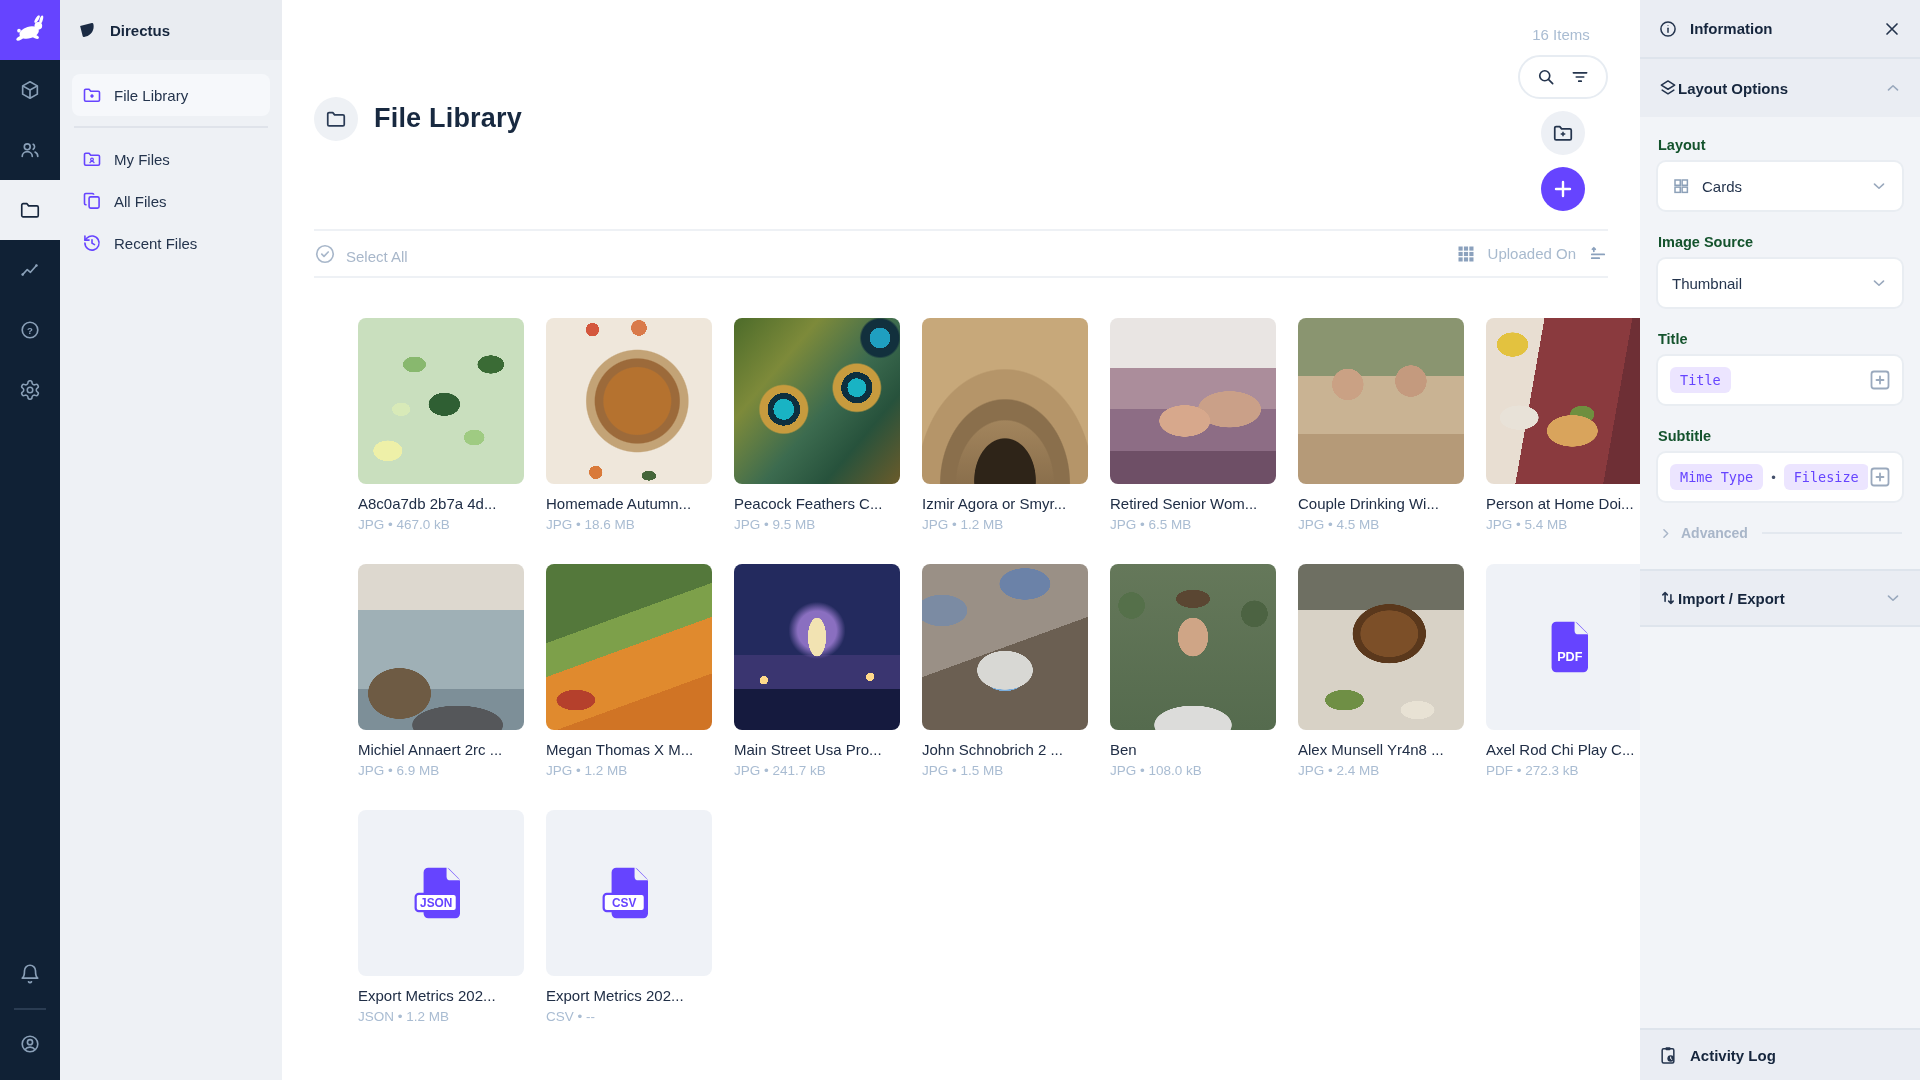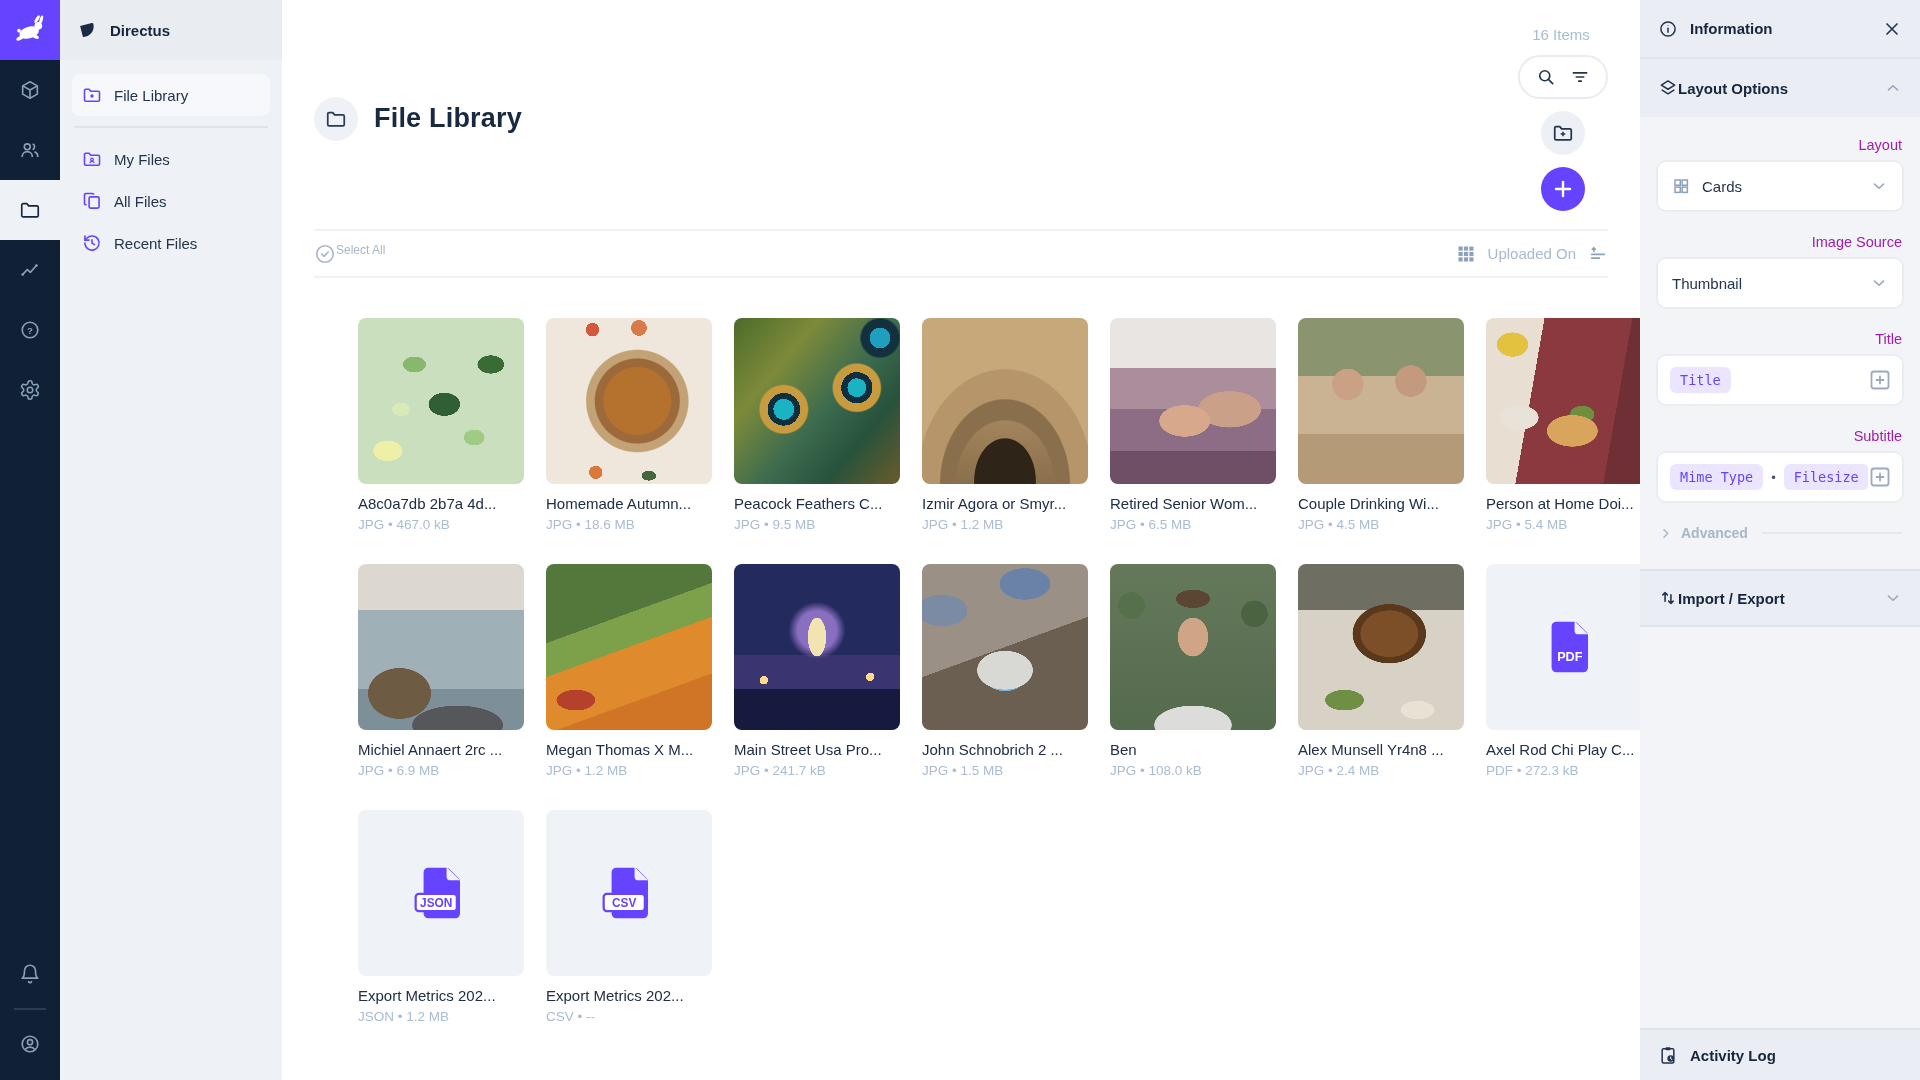--- a/index.html
+++ b/index.html
@@ -50,21 +50,21 @@
   .page-title{font-size:27px;font-weight:700;color:#182940;letter-spacing:.2px;}
   .header-actions{margin-left:auto;display:flex;align-items:center;gap:12px;flex-direction:column;}
   .items-count{color:var(--meta);font-size:15px;margin-right:4px;}
   .search-pill{height:44px;border:2px solid var(--border);background:#fff;border-radius:24px;display:flex;align-items:center;gap:14px;padding:0 16px;color:#24344d;}
   .search-pill .ic{cursor:pointer;}
   .round-btn{width:44px;height:44px;border-radius:50%;display:flex;align-items:center;justify-content:center;cursor:pointer;border:none;}
   .round-btn.gray{background:#edf0f5;color:#24344d;}
   .round-btn.accent{background:var(--purple);color:#fff;}
 
   .toolbar{height:49px;border-top:2px solid #eef1f5;border-bottom:2px solid #eef1f5;margin:0 32px;display:flex;align-items:center;}
-  .select-all{display:flex;align-items:flex-start;color:#a8b7ca;cursor:pointer;font-size:12px;}
+  .select-all{display:flex;align-items:flex-end;gap:10px;color:#a8b7ca;cursor:pointer;font-size:15px;}
   .toolbar-right{margin-left:auto;display:flex;align-items:center;gap:12px;}
   .sort-field{color:#a8bace;cursor:pointer;}
   .tb-ic{color:#8ba1bd;cursor:pointer;}
 
   
   .grid-wrap{flex:1;overflow:hidden;padding:40px 32px 0 32px;}
   .file-grid{display:grid;grid-template-columns:repeat(7,166px);column-gap:22px;row-gap:32px;margin-left:44px;}
   .card{width:166px;cursor:pointer;}
   .thumb{width:166px;height:166px;border-radius:8px;overflow:hidden;position:relative;background:#eff2f7;display:flex;align-items:center;justify-content:center;}
   .card-name{margin-top:11px;font-size:15px;font-weight:500;color:#202e46;white-space:nowrap;overflow:hidden;}
@@ -140,30 +140,30 @@
     radial-gradient(22px 22px at 13% 25%, #55704a 0 60%, transparent 61%),
     radial-gradient(22px 22px at 87% 30%, #4c6342 0 60%, transparent 61%),
     linear-gradient(#65785a,#556b4e);}
   .thumb-food{background:
     radial-gradient(52px 42px at 55% 42%, #7c4f28 0 55%, #5a381c 56% 70%, transparent 71%),
     radial-gradient(32px 17px at 28% 82%, #6f8f45 0 60%, transparent 61%),
     radial-gradient(28px 15px at 72% 88%, #e8e2d4 0 60%, transparent 61%),
     linear-gradient(180deg, #6e6f62 0 28%, #d8d2c6 28% 100%);}
 
   
-  .panel{width:280px;flex-shrink:0;background:var(--panel-bg);display:flex;flex-direction:column;text-align:right;}
+  .panel{width:280px;flex-shrink:0;background:var(--panel-bg);display:flex;flex-direction:column;}
   .panel-band{background:var(--panel-band);}
   .panel-header{height:59px;display:flex;align-items:center;gap:12px;padding:0 18px;border-bottom:2px solid var(--panel-border);}
   .panel-header .ph-label{font-weight:600;font-size:15px;}
   .panel-close{margin-left:auto;cursor:pointer;color:#24344d;display:flex;}
   .section-head{height:58px;display:flex;align-items:center;gap:0;padding:0 18px;font-weight:600;cursor:pointer;}
   .section-head .chev{margin-left:auto;color:#9aa9bd;}
   .panel-content{padding:20px 18px 6px 18px;}
   .field{margin-bottom:24px;}
-  .field-label{font-weight:400;font-size:14.5px;color:#a21caf;margin-bottom:9px;}
+  .field-label{font-weight:700;font-size:14.5px;color:#14532d;margin-bottom:9px;}
   .select{height:48px;background:#fff;border-radius:8px;display:flex;align-items:center;gap:12px;padding:12px 14px;cursor:pointer;box-shadow:0 0 0 2px rgba(222,228,236,.45);}
   .select .sel-value{font-size:15px;color:#24344d;}
   .select .chev{margin-left:auto;color:#9aa9bd;}
   .select .sel-ic{color:#8ca0b8;}
   .chip-field{height:48px;background:#fff;border-radius:8px;display:flex;align-items:center;gap:8px;padding:0 40px 0 12px;position:relative;overflow:hidden;box-shadow:0 0 0 2px rgba(222,228,236,.45);}
   .chip{background:var(--chip-bg);color:var(--purple);font-family:"DejaVu Sans Mono","Liberation Mono",monospace;font-size:13.5px;padding:5px 10px;border-radius:6px;white-space:nowrap;cursor:pointer;}
   .chip-sep{color:#44506b;font-size:13px;}
   .plusbox{position:absolute;right:10px;top:12px;width:24px;height:24px;color:#9aa9bd;cursor:pointer;background:#fff;}
   .advanced-row{display:flex;align-items:center;gap:8px;color:#a9b6c9;font-weight:600;font-size:14px;margin:4px 0 22px 0;cursor:pointer;}
   .advanced-line{flex:1;height:2px;background:#e3e8ef;margin-left:6px;}

